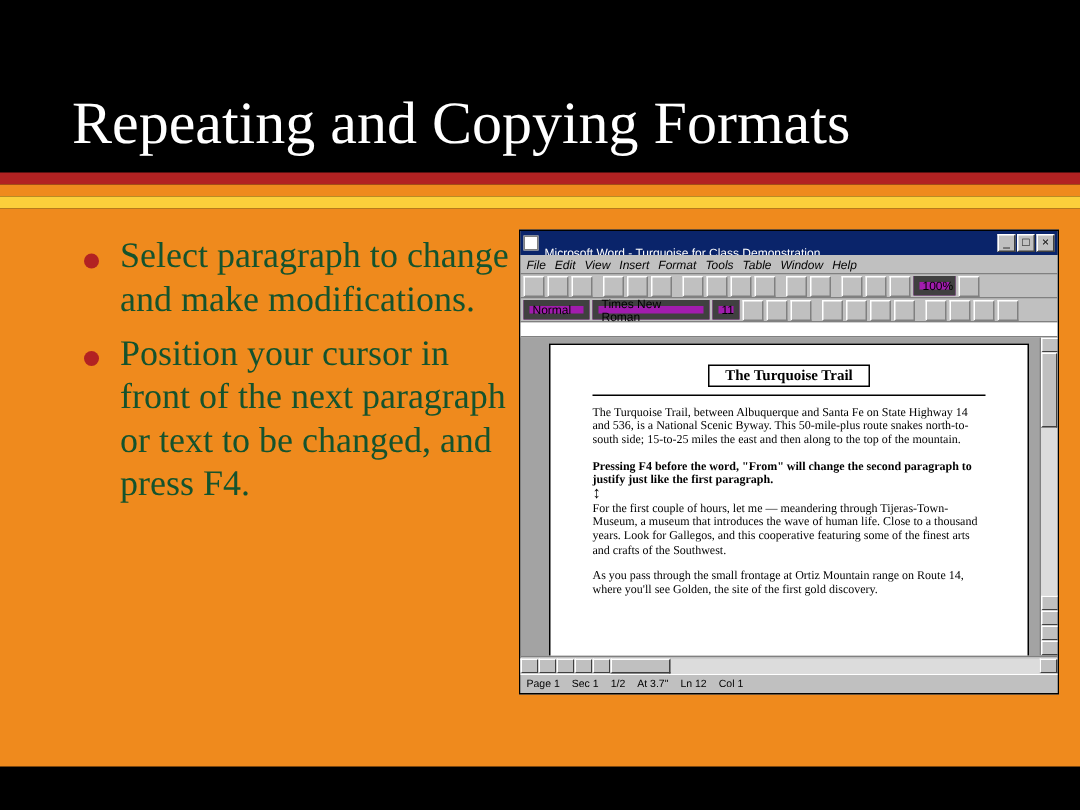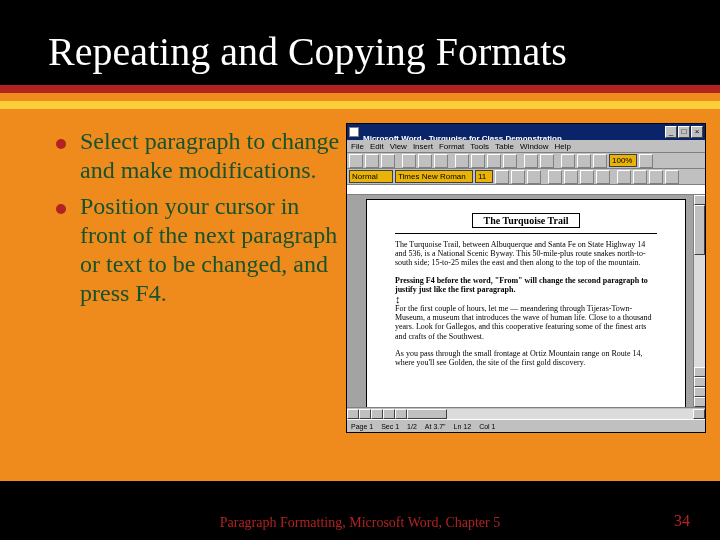--- a/index.html
+++ b/index.html
@@ -1,42 +1,42 @@
 <!DOCTYPE html>
 <html><head>
 <meta charset="utf-8">
 <style>
   * { margin: 0; padding: 0; box-sizing: border-box; }
   html, body { width: 720px; height: 540px; overflow: hidden; background: #000; font-family: "Times New Roman", serif; }
   .slide { width: 720px; height: 540px; background: #000; position: relative; }
-  .title-block { padding: 28px 48px 10px 48px; }
+  .title-block { padding: 28px 48px 10px 48px; margin-top: 30px; }
   .title { font-size: 40px; color: #fff; font-weight: 400; }
   .stripes { width: 100%; }
   .stripe { height: 8px; width: 100%; }
   .s-red { background: #b22222; }
   .s-orange { background: #ef8a1d; }
   .s-yellow { background: #fbcf3b; }
   .body { background: #ef8a1d; width: 100%; height: 372px; display: flex; padding: 14px 0 0 0; }
   .left { flex: 0 0 346px; padding: 4px 4px 4px 56px; }
   .bullet-item { display: flex; gap: 14px; margin-bottom: 6px; }
   .bullet-dot { width: 10px; height: 10px; background: #b22222; border-radius: 50%; margin-top: 12px; flex: 0 0 auto; }
   .bullet-text { font-size: 24px; line-height: 1.22; color: #14532d; }
   .right { flex: 1; padding-right: 10px; }
   .shot { width: 360px; height: 310px; background: #bfbfbf; border: 1px solid #000; display: flex; flex-direction: column; font-family: Arial, sans-serif; }
   .w-titlebar { background: linear-gradient(#0a246a,#0a246a); height: 16px; display: flex; align-items: center; padding: 0 2px; gap: 2px; }
   .w-titlebar .icon-sq { width: 10px; height: 10px; background: #fff; border: 1px solid #808080; }
-  .w-title { color: #fff; font-size: 8px; font-weight: bold; flex: 1; white-space: nowrap; overflow: hidden; padding-left: 2px; margin-top: 12px; }
+  .w-title { color: #fff; font-size: 8px; font-weight: normal; flex: 1; white-space: nowrap; overflow: hidden; padding-left: 2px; margin-top: 12px; }
   .w-btns { display: flex; gap: 1px; }
   .w-btn { width: 12px; height: 12px; background: #c0c0c0; border: 1px solid #fff; border-right-color:#404040; border-bottom-color:#404040; font-size: 8px; line-height: 9px; text-align: center; color:#000; }
   .w-menubar { background: #c0c0c0; height: 13px; display: flex; gap: 6px; padding: 0 4px; font-size: 8px; color: #000; align-items: center; border-bottom: 1px solid #808080; }
-  .w-menubar span { white-space: nowrap; }
+  .w-menubar span { white-space: nowrap; font-style: italic; }
   .w-toolbar { background: #c0c0c0; height: 16px; display: flex; gap: 2px; padding: 1px 2px; align-items: center; border-bottom: 1px solid #808080; }
   .tb-btn { width: 14px; height: 14px; background: #c0c0c0; border: 1px solid #fff; border-right-color:#808080; border-bottom-color:#808080; }
   .tb-sep { width: 3px; }
-  .tb-field { background: #eab308; border: 1px solid #404040; height: 13px; font-size: 8px; padding: 0 2px; display: flex; align-items: center; }
+  .tb-field { background: #a21caf; border: 4px solid #404040; height: 13px; font-size: 8px; padding: 0 2px; display: flex; align-items: center; }
   .w-toolbar2 { background: #c0c0c0; height: 16px; display: flex; gap: 2px; padding: 1px 2px; align-items: center; border-bottom: 1px solid #808080; }
   .w-ruler { background: #fff; height: 10px; border-bottom: 1px solid #808080; }
   .w-docarea { flex: 1; background: #a3a3a3; padding: 4px; overflow: hidden; position: relative; }
   .w-page { background: #fff; margin: 0 auto; width: 320px; min-height: 250px; padding: 10px 28px 4px 28px; border: 1px solid #000; }
   .doc-title { text-align: center; font-family: "Times New Roman", serif; font-size: 10px; font-weight: bold; border: 1px solid #000; display: inline-block; padding: 1px 10px; margin-bottom: 3px; }
   .doc-title-wrap { text-align:center; }
   .doc-hr { border-top: 1px solid #000; margin: 2px 0 6px 0; }
   .doc-p { font-family: "Times New Roman", serif; font-size: 8px; line-height: 1.15; color: #000; margin-bottom: 8px; filter: blur(0.3px); word-break: break-word; }
   .doc-cursor { font-family: Arial; font-size: 11px; line-height: 6px; display:block; margin-top:-6px; margin-bottom:2px;}
   .w-status { background: #c0c0c0; height: 13px; border-top: 1px solid #fff; font-size: 7px; color:#000; display:flex; gap:8px; padding: 0 4px; align-items:center; }

